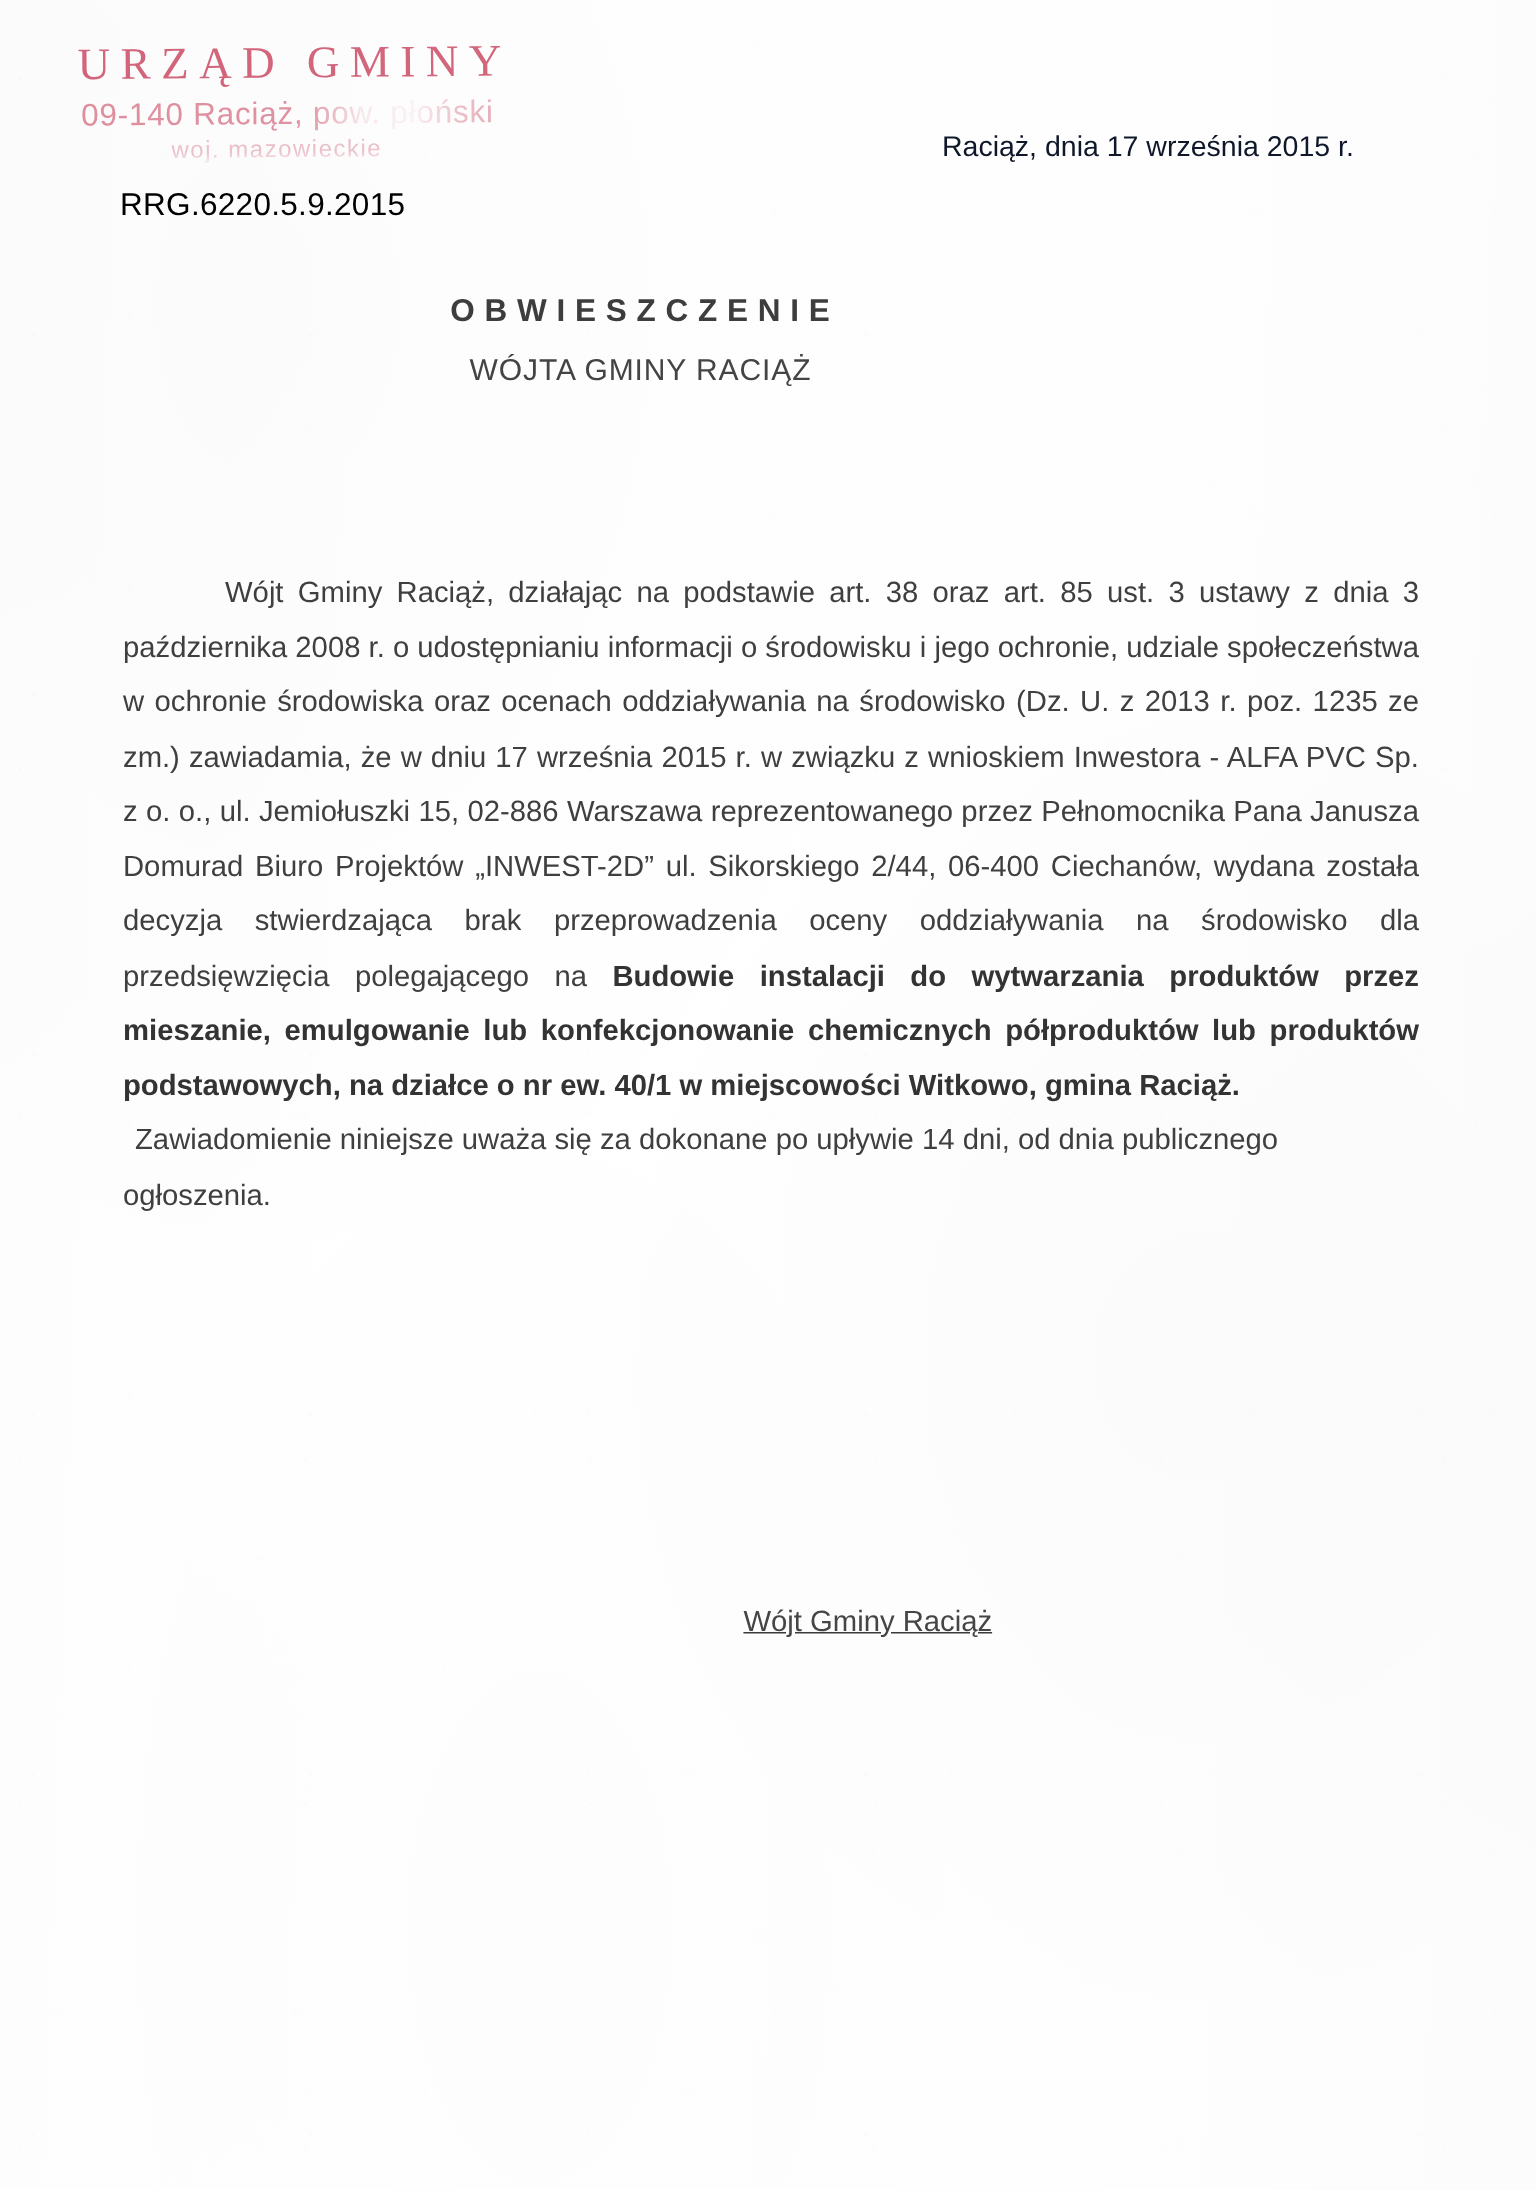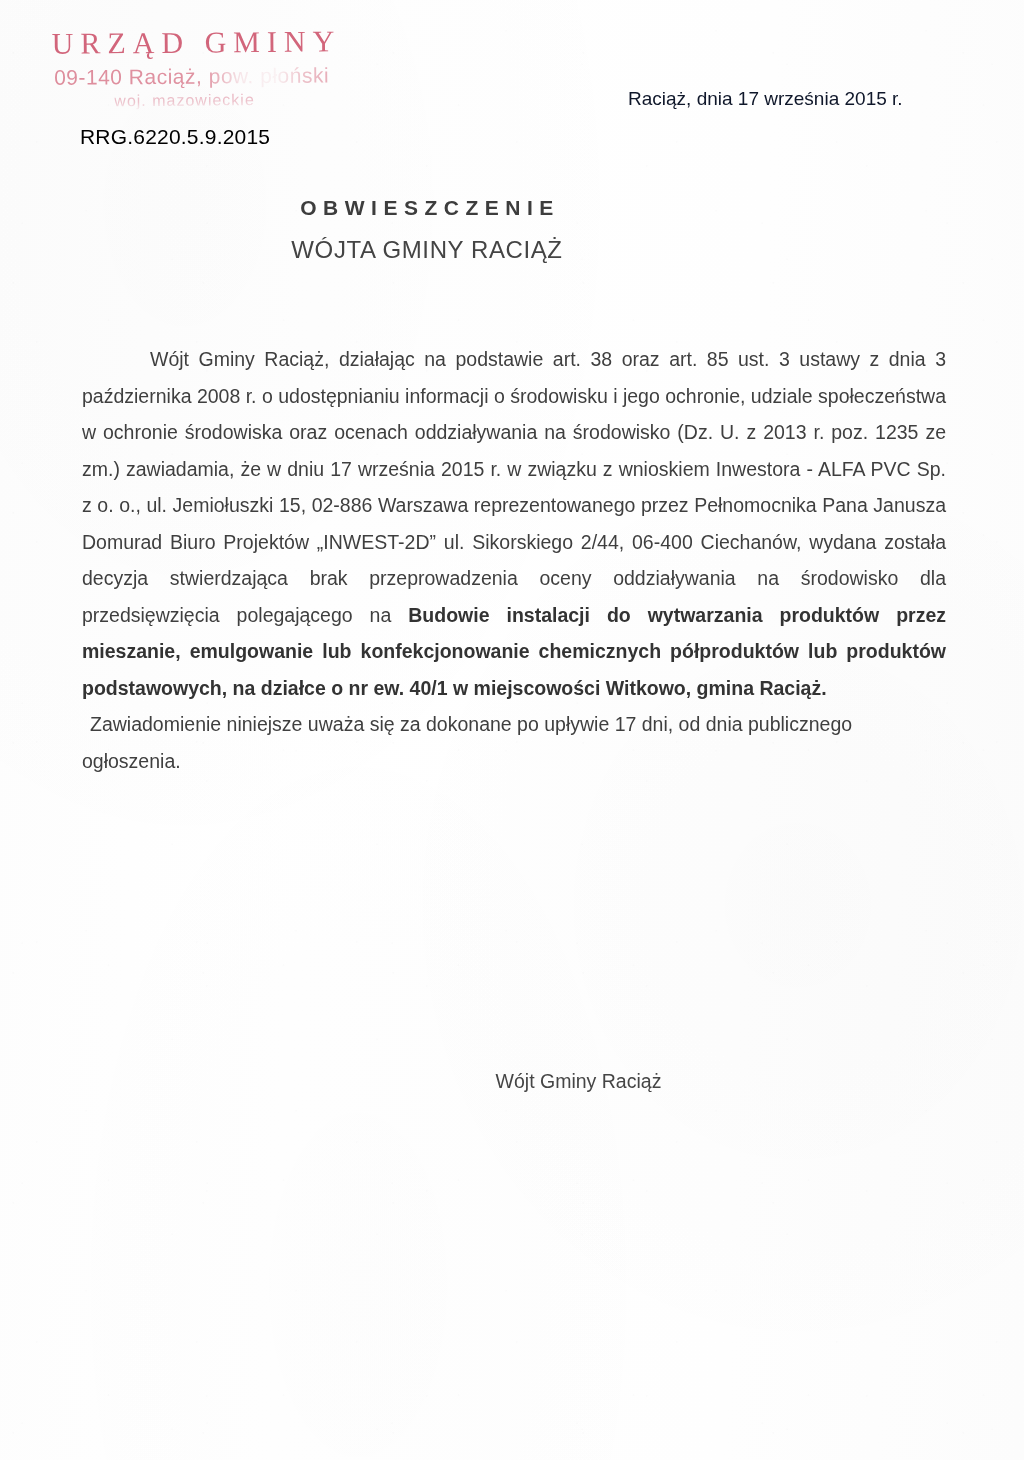--- a/index.html
+++ b/index.html
@@ -129,21 +129,21 @@
     text-align: center;
   }
   .title-main {
     font-size: 21px;
     font-weight: bold;
     letter-spacing: 6.5px;
     color: #3d3d3d;
     margin-left: 24px;
   }
   .title-sub {
-    font-size: 24px;
+    font-size: 20px;
     letter-spacing: 0.6px;
     color: #444;
     margin-top: 16px;
     margin-left: 18px;
   }
 
   
   .body-block {
     position: absolute;
     left: 82px;
@@ -153,20 +153,21 @@
   .para {
     font-size: 19.5px;
     line-height: 36.5px;
     color: #3f3f3f;
     text-align: justify;
     text-justify: inter-word;
     margin: 0;
   }
   .para.indent {
     text-indent: 68px;
+    margin-top: 36px;
   }
   .para.p2 {
     margin-top: 0px;
   }
   .para b {
     font-weight: bold;
     color: #333;
   }
   .para-last {
     font-size: 19.5px;
@@ -179,20 +180,21 @@
 
   
   .signature {
     position: absolute;
     left: 0;
     top: 1070px;
     width: 1024px;
     text-align: center;
     padding-right: 5px;
     box-sizing: border-box;
+    text-decoration: underline;
   }
   .sig-name {
     font-size: 19.5px;
     color: #454545;
     margin-left: 138px;
   }
   .sig-person {
     font-size: 19.5px;
     color: #454545;
     margin-top: 16px;
@@ -216,20 +218,20 @@
 
   <div class="doc-date">Raciąż, dnia 17 września 2015 r.</div>
 
   <div class="title-block">
     <div class="title-main">OBWIESZCZENIE</div>
     <div class="title-sub">WÓJTA GMINY RACIĄŻ</div>
   </div>
 
   <div class="body-block">
     <p class="para indent"><span>Wójt Gminy Raciąż, działając na podstawie art. 38 oraz art. 85 ust. 3 ustawy z dnia 3 października 2008 r. o udostępnianiu informacji o środowisku i jego ochronie, udziale społeczeństwa w ochronie środowiska oraz ocenach oddziaływania na środowisko (Dz. U. z 2013 r. poz. 1235 ze zm.) zawiadamia, że w dniu 17 września 2015 r. w związku z wnioskiem Inwestora - ALFA PVC Sp. z o. o., ul. Jemiołuszki 15, 02-886 Warszawa reprezentowanego przez Pełnomocnika Pana Janusza Domurad Biuro Projektów „INWEST-2D” ul. Sikorskiego 2/44, 06-400 Ciechanów, wydana została decyzja stwierdzająca brak przeprowadzenia oceny oddziaływania na środowisko dla przedsięwzięcia polegającego na </span><b>Budowie instalacji do wytwarzania produktów przez mieszanie, emulgowanie lub konfekcjonowanie chemicznych półproduktów lub produktów podstawowych, na działce o nr ew. 40/1 w miejscowości Witkowo, gmina Raciąż.</b></p>
-    <p class="para-last">Zawiadomienie niniejsze uważa się za dokonane po upływie 17 dni, od dnia publicznego ogłoszenia.</p>
+    <p class="para-last">Zawiadomienie niniejsze uważa się za dokonane po upływie 14 dni, od dnia publicznego ogłoszenia.</p>
   </div>
 
   <div class="signature">
     <div class="sig-name">Wójt Gminy Raciąż</div>
   </div>
 
 </div>
 
 </body></html>

